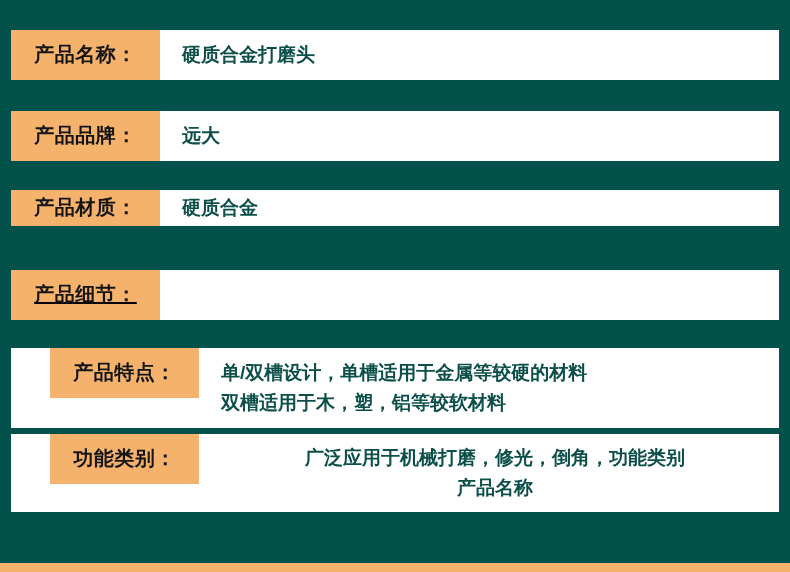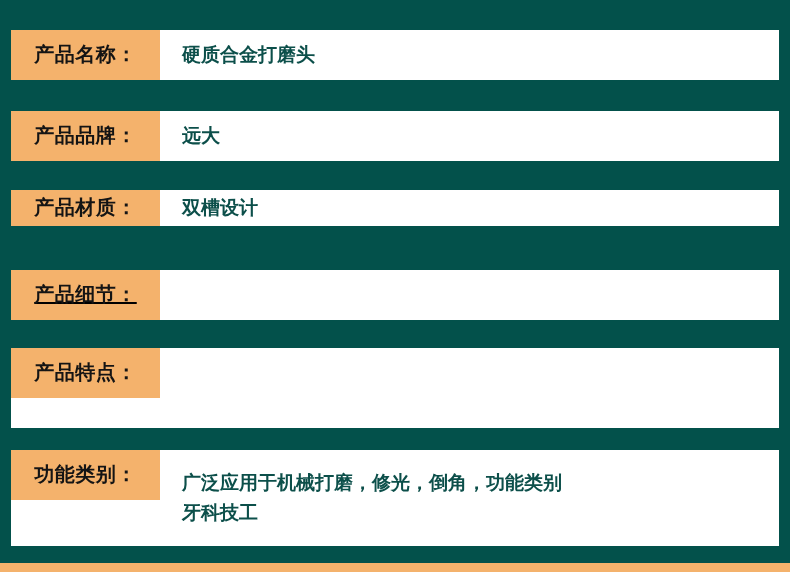--- a/index.html
+++ b/index.html
@@ -63,26 +63,27 @@
   .spec-value .line {
     white-space: nowrap;
   }
 
   
   #row-name      { top: 30px;  height: 50px; }
   #row-brand     { top: 111px; height: 50px; }
   #row-material  { top: 190px; height: 36px; }
   #row-detail    { top: 270px; height: 50px; text-decoration: underline; }
   #row-features  { top: 348px; height: 80px; }
-  #row-function  { top: 450px; height: 96px; }
+  #row-function  { top: 434px; height: 78px; text-align: center; }
 
   #row-features .spec-label,
   #row-function .spec-label {
     align-self: flex-start;
     height: 50px;
+    margin-left: 39px;
   }
 
   .bottom-strip {
     position: absolute;
     left: 0;
     bottom: 0;
     width: 790px;
     height: 9px;
     background: #F4B26C;
   }
@@ -102,35 +103,39 @@
   <div class="spec-row" id="row-brand">
     <div class="spec-label">产品品牌：</div>
     <div class="spec-value">
       <span class="line">远大</span>
     </div>
   </div>
 
   <div class="spec-row" id="row-material">
     <div class="spec-label">产品材质：</div>
     <div class="spec-value">
-      <span class="line">双槽设计</span>
+      <span class="line">硬质合金</span>
     </div>
   </div>
 
   <div class="spec-row" id="row-detail">
     <div class="spec-label">产品细节：</div>
   </div>
 
   <div class="spec-row" id="row-features">
     <div class="spec-label">产品特点：</div>
+    <div class="spec-value">
+      <span class="line">单/双槽设计，单槽适用于金属等较硬的材料</span>
+      <span class="line">双槽适用于木，塑，铝等较软材料</span>
+    </div>
   </div>
 
   <div class="spec-row" id="row-function">
     <div class="spec-label">功能类别：</div>
     <div class="spec-value">
       <span class="line">广泛应用于机械打磨，修光，倒角，功能类别</span>
-      <span class="line">牙科技工</span>
+      <span class="line">产品名称</span>
     </div>
   </div>
 
   <div class="bottom-strip"></div>
 
 </div>
 
 </body></html>

